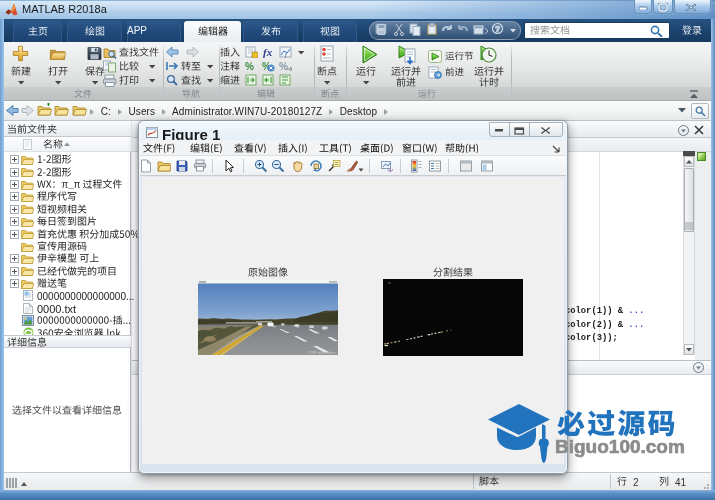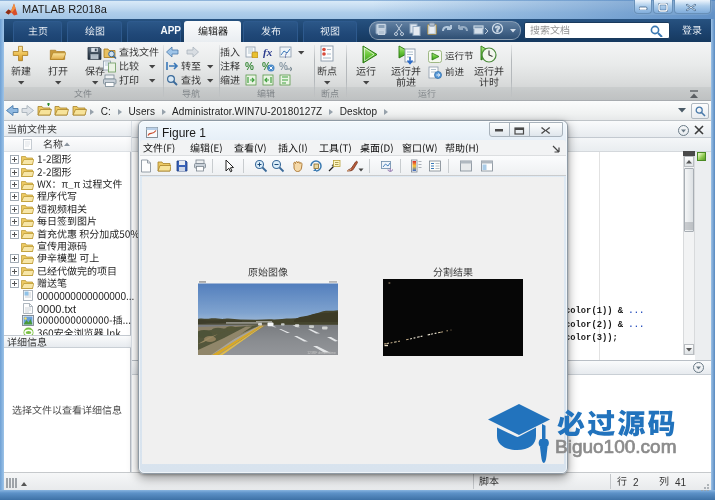--- a/index.html
+++ b/index.html
@@ -198,21 +198,21 @@
     </g>
   </svg>
 <div style="position:absolute;left:67px;top:21px;width:55px;height:21px;background:linear-gradient(180deg,#2b5788,#204878 60%,#1b4270);border:1px solid #2e5a8e;border-bottom:none;border-radius:3px 3px 0 0"></div>
 <svg style="position:absolute;left:84.5px;top:26px" width="20" height="10" viewBox="0 0 400 200">
     <g fill="#f5f8fb">
       <use href="#r7ED8" x="0"></use>
       <use href="#r56FE" x="200"></use>
     </g>
   </svg>
 <div style="position:absolute;left:127px;top:21px;width:54px;height:21px;background:linear-gradient(180deg,#2b5788,#204878 60%,#1b4270);border:1px solid #2e5a8e;border-bottom:none;border-radius:3px 3px 0 0"></div>
-<div class="ab" style="left:127px;top:25px;width:54px;text-align:right;font-size:10px;color:#f5f8fb;font-weight:bold">APP</div>
+<div class="ab" style="left:127px;top:25px;width:54px;text-align:left;font-size:10px;color:#f5f8fb;font-weight:normal">APP</div>
 <div style="position:absolute;left:184px;top:21px;width:57px;height:21px;background:linear-gradient(180deg,#fbfcfd,#e9edf1);border-radius:3px 3px 0 0"></div>
 <svg style="position:absolute;left:197.5px;top:26px" width="30" height="10" viewBox="0 0 600 200">
     <g fill="#1a1a1a">
       <use href="#r7F16" x="0"></use>
       <use href="#r8F91" x="200"></use>
       <use href="#r5668" x="400"></use>
     </g>
   </svg>
 <div style="position:absolute;left:243px;top:21px;width:55px;height:21px;background:linear-gradient(180deg,#2b5788,#204878 60%,#1b4270);border:1px solid #2e5a8e;border-bottom:none;border-radius:3px 3px 0 0"></div>
 <svg style="position:absolute;left:260.5px;top:26px" width="20" height="10" viewBox="0 0 400 200">
@@ -1041,21 +1041,21 @@
       <circle cx="5" cy="8" r="1"></circle>
       <circle cx="8" cy="8" r="1"></circle>
     </g>
   </svg>
 <div style="position:absolute;left:138px;top:120px;width:430px;height:354px;background:linear-gradient(180deg,#f2f8fd,#dfeaf4 30px,#d8e3ee);border:1px solid #8f9aa4;border-radius:6px;box-shadow:0 4px 11px rgba(0,0,0,0.40),0 1px 3px rgba(0,0,0,0.28);outline:1px solid rgba(255,255,255,0.6);outline-offset:-2px"></div>
 <svg style="position:absolute;left:146px;top:127px" width="12" height="11" viewBox="0 0 12 11">
     <rect x="0.5" y="0.5" width="11" height="10" fill="#f8fafc" stroke="#7a858e" stroke-width="0.9"></rect>
     <rect x="0.5" y="0.5" width="11" height="2.5" fill="#b8cfe8"></rect>
     <path d="M2,8.5 C4,4 6,9 10,3.5" stroke="#c84a2a" stroke-width="1.1" fill="none"></path>
   </svg>
-<div class="ab" style="left:162px;top:126px;font-size:12px;color:#1a1a1a;font-weight:normal">Figure 1</div>
+<div class="ab" style="left:162px;top:126px;font-size:15px;color:#1a1a1a;font-weight:bold">Figure 1</div>
 <div style="position:absolute;left:489px;top:122px;width:21px;height:15px;background:linear-gradient(180deg,#fdfefe,#eef2f5 50%,#dfe6ec);border:1px solid #a8b2bb;border-radius:0 0 0 3px"></div>
 <svg style="position:absolute;left:495px;top:129px" width="9" height="3" viewBox="0 0 9 3">
     <rect x="0" y="0" width="8" height="2.5" fill="#4a4a4a"></rect>
   </svg>
 <div style="position:absolute;left:509px;top:122px;width:21px;height:15px;background:linear-gradient(180deg,#fdfefe,#eef2f5 50%,#dfe6ec);border:1px solid #a8b2bb;border-radius:0"></div>
 <svg style="position:absolute;left:514px;top:127px" width="11" height="8" viewBox="0 0 11 8">
     <rect x="1" y="1" width="8.5" height="6" fill="none" stroke="#4a4a4a" stroke-width="1.2"></rect>
     <rect x="1" y="1" width="8.5" height="2" fill="#4a4a4a"></rect>
   </svg>
 <div style="position:absolute;left:529px;top:122px;width:34px;height:15px;background:linear-gradient(180deg,#fdfefe,#eef2f5 50%,#dfe6ec);border:1px solid #a8b2bb;border-radius:0 0 3px 0"></div>
@@ -1334,12 +1334,12 @@
 </g>
 </svg>
 <svg style="position:absolute;left:557px;top:409px" width="120.8" height="28" viewBox="0 0 863 200">
     <g fill="#2273bd">
       <use href="#b5FC5" x="0"></use>
       <use href="#b8FC7" x="216"></use>
       <use href="#b6E90" x="431"></use>
       <use href="#b7801" x="647"></use>
     </g>
   </svg>
-<div class="ab" style="left:555px;top:436px;font-size:19px;font-weight:normal;color:#8b8b8b;letter-spacing:0px;-webkit-text-stroke:0.7px #8b8b8b;font-family:'Liberation Sans',sans-serif">Biguo100.com</div>
+<div class="ab" style="left:555px;top:436px;font-size:19px;font-weight:bold;color:#8b8b8b;letter-spacing:0px;-webkit-text-stroke:0.7px #8b8b8b;font-family:'Liberation Sans',sans-serif">Biguo100.com</div>
 </body></html>

